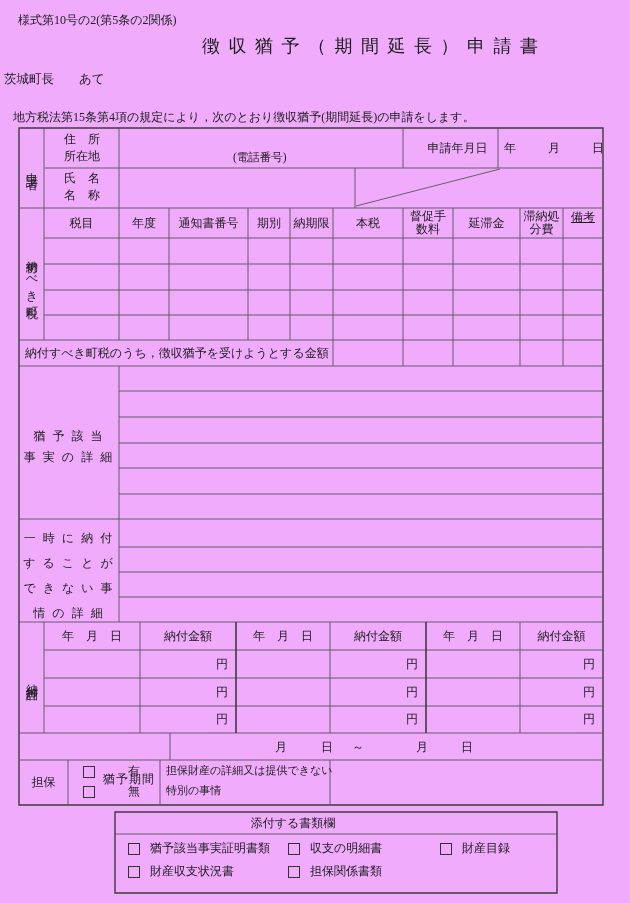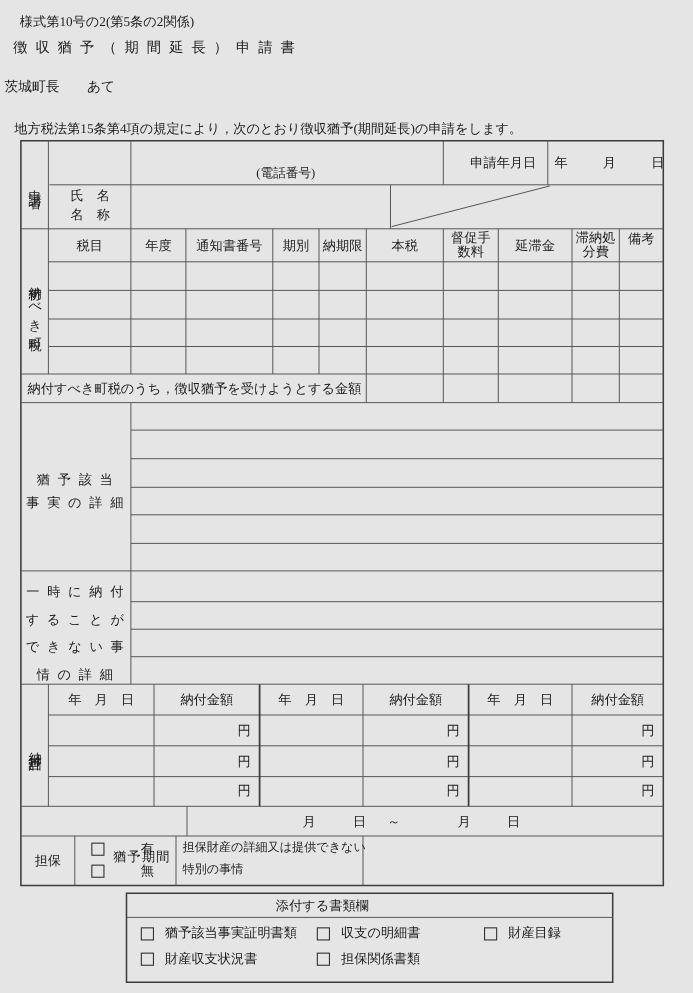--- a/index.html
+++ b/index.html
@@ -1,17 +1,17 @@
 <!DOCTYPE html>
 <html><head>
 <meta charset="utf-8">
 <style>
   html,body{margin:0;padding:0;background:#ffffff;}
   #page{
-    position:relative;width:630px;height:903px;background:#e5e5e5;
+    position:relative;width:630px;height:903px;background:#f0abfc;
     font-family:"Liberation Serif","DejaVu Serif",serif;
     color:#1c1c1c;font-size:12px;overflow:hidden;
   }
   .abs{position:absolute;white-space:nowrap;}
   .ctr{display:flex;align-items:center;justify-content:center;text-align:center;}
   .grid-svg{position:absolute;left:0;top:0;}
   .vert{writing-mode:vertical-rl;text-orientation:upright;display:flex;align-items:center;justify-content:center;}
   .two-line{white-space:pre-line;line-height:17px;text-align:center;}
   .hdr2{white-space:pre-line;line-height:13px;}
   .cb{display:inline-block;width:10px;height:10px;border:1px solid #333;background:transparent;vertical-align:middle;}
@@ -27,25 +27,27 @@
 
   <svg class="grid-svg" width="630" height="903" viewBox="0 0 630 903">
     <path d="M19 128 H603 V805 H19 Z M115 812 H557 V893 H115 Z" fill="none" stroke="#3c3c3c" stroke-width="1.4"></path>
     <path d="M45 168 H603 M19 208 H603 M44 238 H603 M44 264 H603 M44 290 H603 M44 315 H603 M19 340 H603 M19 366 H603 M119 391 H603 M119 417 H603 M119 443 H603 M119 468 H603 M119 494 H603 M19 519 H603 M119 547 H603 M119 572 H603 M119 597 H603 M19 622 H603 M44 650 H603 M44 678 H603 M44 706 H603 M19 733 H603 M19 760 H603 M115 834 H557" fill="none" stroke="#555555" stroke-width="0.9"></path>
     <path d="M44 128 V340 M44 622 V733 M119 128 V340 M119 366 V622 M169 208 V340 M248 208 V340 M290 208 V340 M333 208 V366 M403 128 V168 M403 208 V366 M453 208 V366 M520 208 V366 M520 622 V733 M563 208 V366 M498 128 V168 M355 168 V208 M140 622 V733 M330 622 V733 M330 760 V805 M170 733 V760 M68 760 V805 M160 760 V805" fill="none" stroke="#555555" stroke-width="0.9"></path>
     <path d="M236 622 V733 M426 622 V733" fill="none" stroke="#3c3c3c" stroke-width="1.6"></path>
     <path d="M356 206 L500 169" fill="none" stroke="#555555" stroke-width="0.9"></path>
   </svg>
 
   <div class="abs" style="left:18px;top:12px;">様式第10号の2(第5条の2関係)</div>
-  <div class="abs" style="left:12px;width:540px;top:34px;text-align:left;font-size:13px;letter-spacing:2px;">徴 収 猶 予 （ 期 間 延 長 ） 申 請 書</div>
+  <div class="abs" style="left:0;width:540px;top:34px;text-align:right;font-size:18px;letter-spacing:2px;">徴 収 猶 予 （ 期 間 延 長 ） 申 請 書</div>
   <div class="abs" style="left:4px;top:71px;font-size:12.5px;">茨城町長　　あて</div>
   <div class="abs" style="left:13px;top:109px;">地方税法第15条第4項の規定により，次のとおり徴収猶予(期間延長)の申請をします。</div>
 
   <div class="abs vert" style="left:19px;top:128px;width:25px;height:79px;letter-spacing:3px;">申請者</div>
+  <div class="abs two-line" style="left:45px;top:131px;width:74px;">住　所
+所在地</div>
   <div class="input-area" style="left:120px;top:129px;width:282px;height:38px;"></div>
   <div class="abs" style="left:233px;top:150px;font-size:11.5px;">(電話番号)</div>
   <div class="abs ctr" style="left:403px;top:134px;width:109px;height:28px;">申請年月日</div>
   <div class="abs" style="left:500px;top:134px;width:100px;height:28px;display:flex;justify-content:space-between;align-items:center;padding:0 4px;">
     <span>年</span>
     <span>月</span>
     <span>日</span>
   </div>
   <div class="abs two-line" style="left:45px;top:170px;width:74px;">氏　名
 名　称</div>
@@ -55,21 +57,21 @@
   <div class="abs ctr" style="left:119px;top:209px;width:50px;height:28px;">年度</div>
   <div class="abs ctr" style="left:169px;top:209px;width:79px;height:28px;">通知書番号</div>
   <div class="abs ctr" style="left:248px;top:209px;width:42px;height:28px;">期別</div>
   <div class="abs ctr" style="left:290px;top:209px;width:43px;height:28px;">納期限</div>
   <div class="abs ctr" style="left:333px;top:209px;width:70px;height:28px;">本税</div>
   <div class="abs ctr hdr2" style="left:403px;top:209px;width:50px;height:28px;">督促手
 数料</div>
   <div class="abs ctr" style="left:453px;top:209px;width:67px;height:28px;">延滞金</div>
   <div class="abs ctr hdr2" style="left:520px;top:209px;width:43px;height:28px;">滞納処
 分費</div>
-  <div class="abs ctr" style="left:563px;top:209px;width:40px;height:16px;">備考</div>
+  <div class="abs ctr" style="left:563px;top:209px;width:40px;height:16px;text-decoration:underline;">備考</div>
 
   <div class="abs vert" style="left:19px;top:212px;width:25px;height:126px;letter-spacing:1px;">納付すべき町税</div>
   <div class="input-area" style="left:45px;top:239px;width:557px;height:100px;"></div>
   <div class="abs" style="left:25px;top:345px;">納付すべき町税のうち，徴収猶予を受けようとする金額</div>
   <div class="input-area" style="left:334px;top:341px;width:268px;height:24px;"></div>
 
   <div class="abs sec-label" style="left:19px;top:426px;width:100px;line-height:21px;letter-spacing:2px;">猶 予 該 当
 事 実 の 詳 細</div>
   <div class="input-area" style="left:120px;top:367px;width:482px;height:151px;"></div>
 

